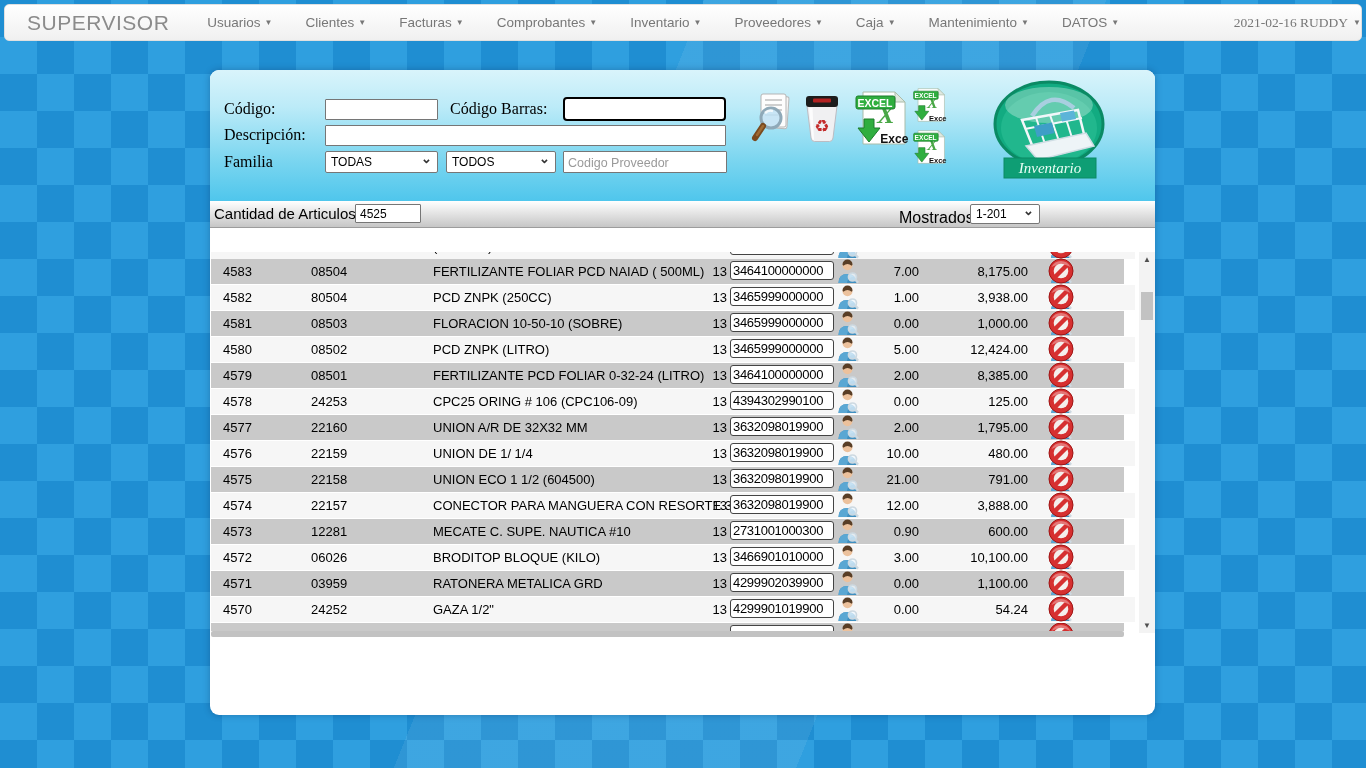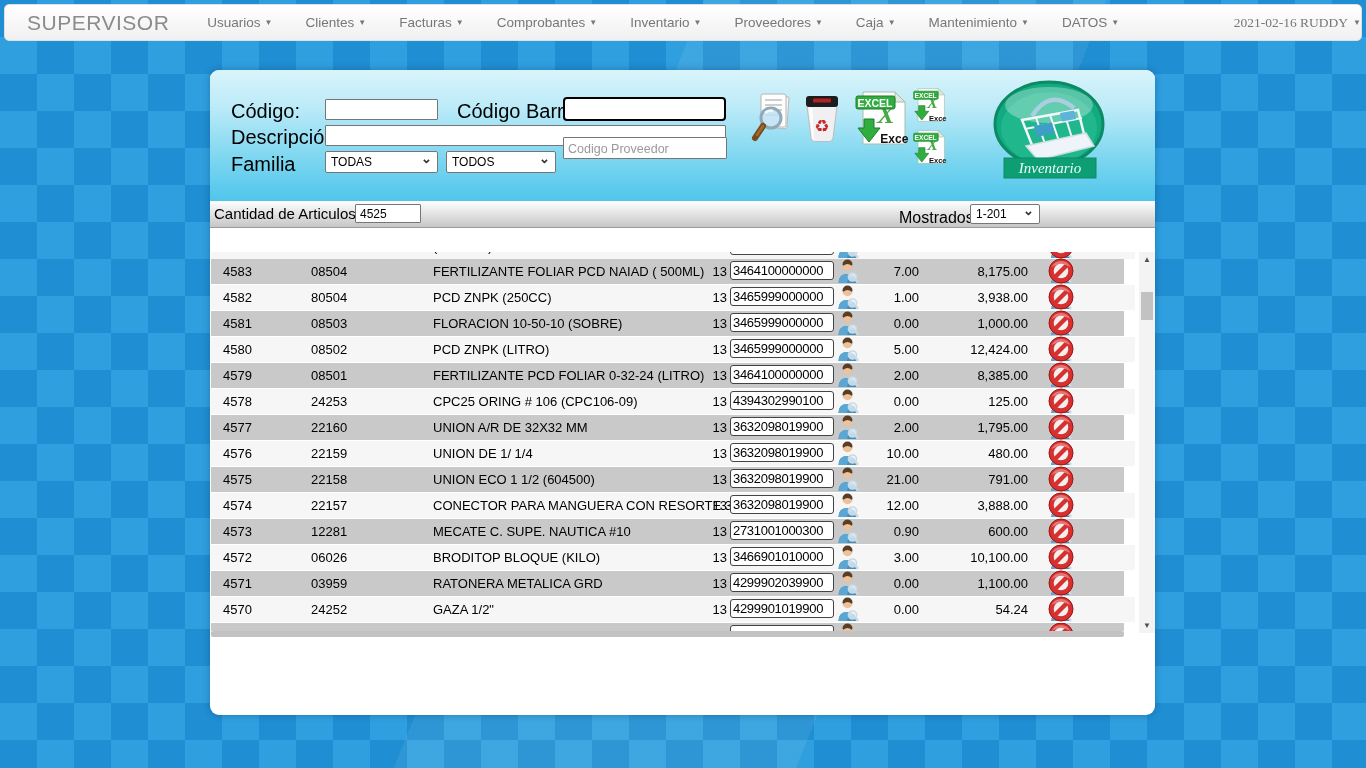--- a/index.html
+++ b/index.html
@@ -21,21 +21,21 @@
   .nav-item{font-size:13.5px;color:#777;margin-right:33px;cursor:pointer;white-space:nowrap;}
   .nav-item .caret{display:inline-block;margin-left:4px;font-size:8px;vertical-align:2px;color:#777;}
   .user-menu{margin-left:auto;font-size:13.5px;color:#777;cursor:pointer;white-space:nowrap;font-family:Liberation Serif, serif;}
   .user-menu .caret{display:inline-block;margin-left:5px;font-size:8px;vertical-align:2px;}
 
   
   .panel{position:absolute;left:210px;top:70px;width:945px;height:645px;background:#fff;
     border-radius:9px;box-shadow:0 0 7px rgba(0,20,60,0.28);}
   .search-header{position:absolute;left:0;top:0;width:945px;height:131px;border-radius:9px 9px 0 0;
     background:linear-gradient(#d9f4fb 0%,#bcebf8 28%,#7cd6f0 68%,#4fc6ec 100%);}
-  .f-label{position:absolute;font-family:Liberation Sans, sans-serif;font-size:20px;color:#000;margin-left:7px;}
+  .f-label{position:absolute;font-family:Liberation Serif, serif;font-size:16px;color:#000;}
   .tbox{position:absolute;box-sizing:border-box;border:1px solid #767676;background:#fff;
     font-family:"Liberation Sans",sans-serif;font-size:13px;padding:1px 4px;border-radius:1px;}
   .tbox::placeholder{color:#9a9a9a;font-size:12.5px;}
   .sel{position:absolute;box-sizing:border-box;border:1px solid #767676;background:#fff;height:22px;
     display:flex;align-items:center;padding:0 5px;font-size:12px;color:#000;cursor:pointer;border-radius:2px;}
   .sel .sel-arrow{margin-left:auto;font-size:13px;font-weight:bold;color:#333;line-height:10px;margin-top:-6px;}
   .hicon{position:absolute;cursor:pointer;}
 
   
   .toolbar{position:absolute;left:0;top:131px;width:945px;height:27px;
@@ -114,21 +114,21 @@
     <input class="tbox" style="left: 115px; top: 55px; width: 401px; height: 21px;">
     <span class="f-label" style="left:14px;top:83px;">Familia</span>
     <div class="sel" style="left:115px;top:81px;width:113px;">
       <span>TODAS</span>
       <span class="sel-arrow">⌄</span>
     </div>
     <div class="sel" style="left:236px;top:81px;width:110px;">
       <span>TODOS</span>
       <span class="sel-arrow">⌄</span>
     </div>
-    <input class="tbox" style="left: 353px; top: 67px; width: 164px; height: 22px;" placeholder="Codigo Proveedor">
+    <input class="tbox" style="left: 353px; top: 81px; width: 164px; height: 22px;" placeholder="Codigo Proveedor">
 
     <span class="hicon" style="left:540px;top:22px;">
       <svg width="46" height="52" viewBox="0 0 46 52">
         <rect x="14" y="4" width="24" height="32" rx="2" fill="#f4f4f4" stroke="#b9b9b9" transform="rotate(4 26 20)"></rect>
         <rect x="11" y="2" width="25" height="33" rx="2" fill="#fdfdfd" stroke="#b5b5b5"></rect>
         <g stroke="#c3c3c3" stroke-width="1.6">
           <line x1="15" y1="8" x2="32" y2="8"></line>
             <line x1="15" y1="13" x2="32" y2="13"></line>
           <line x1="15" y1="18" x2="32" y2="18"></line>
             <line x1="15" y1="23" x2="32" y2="23"></line>

